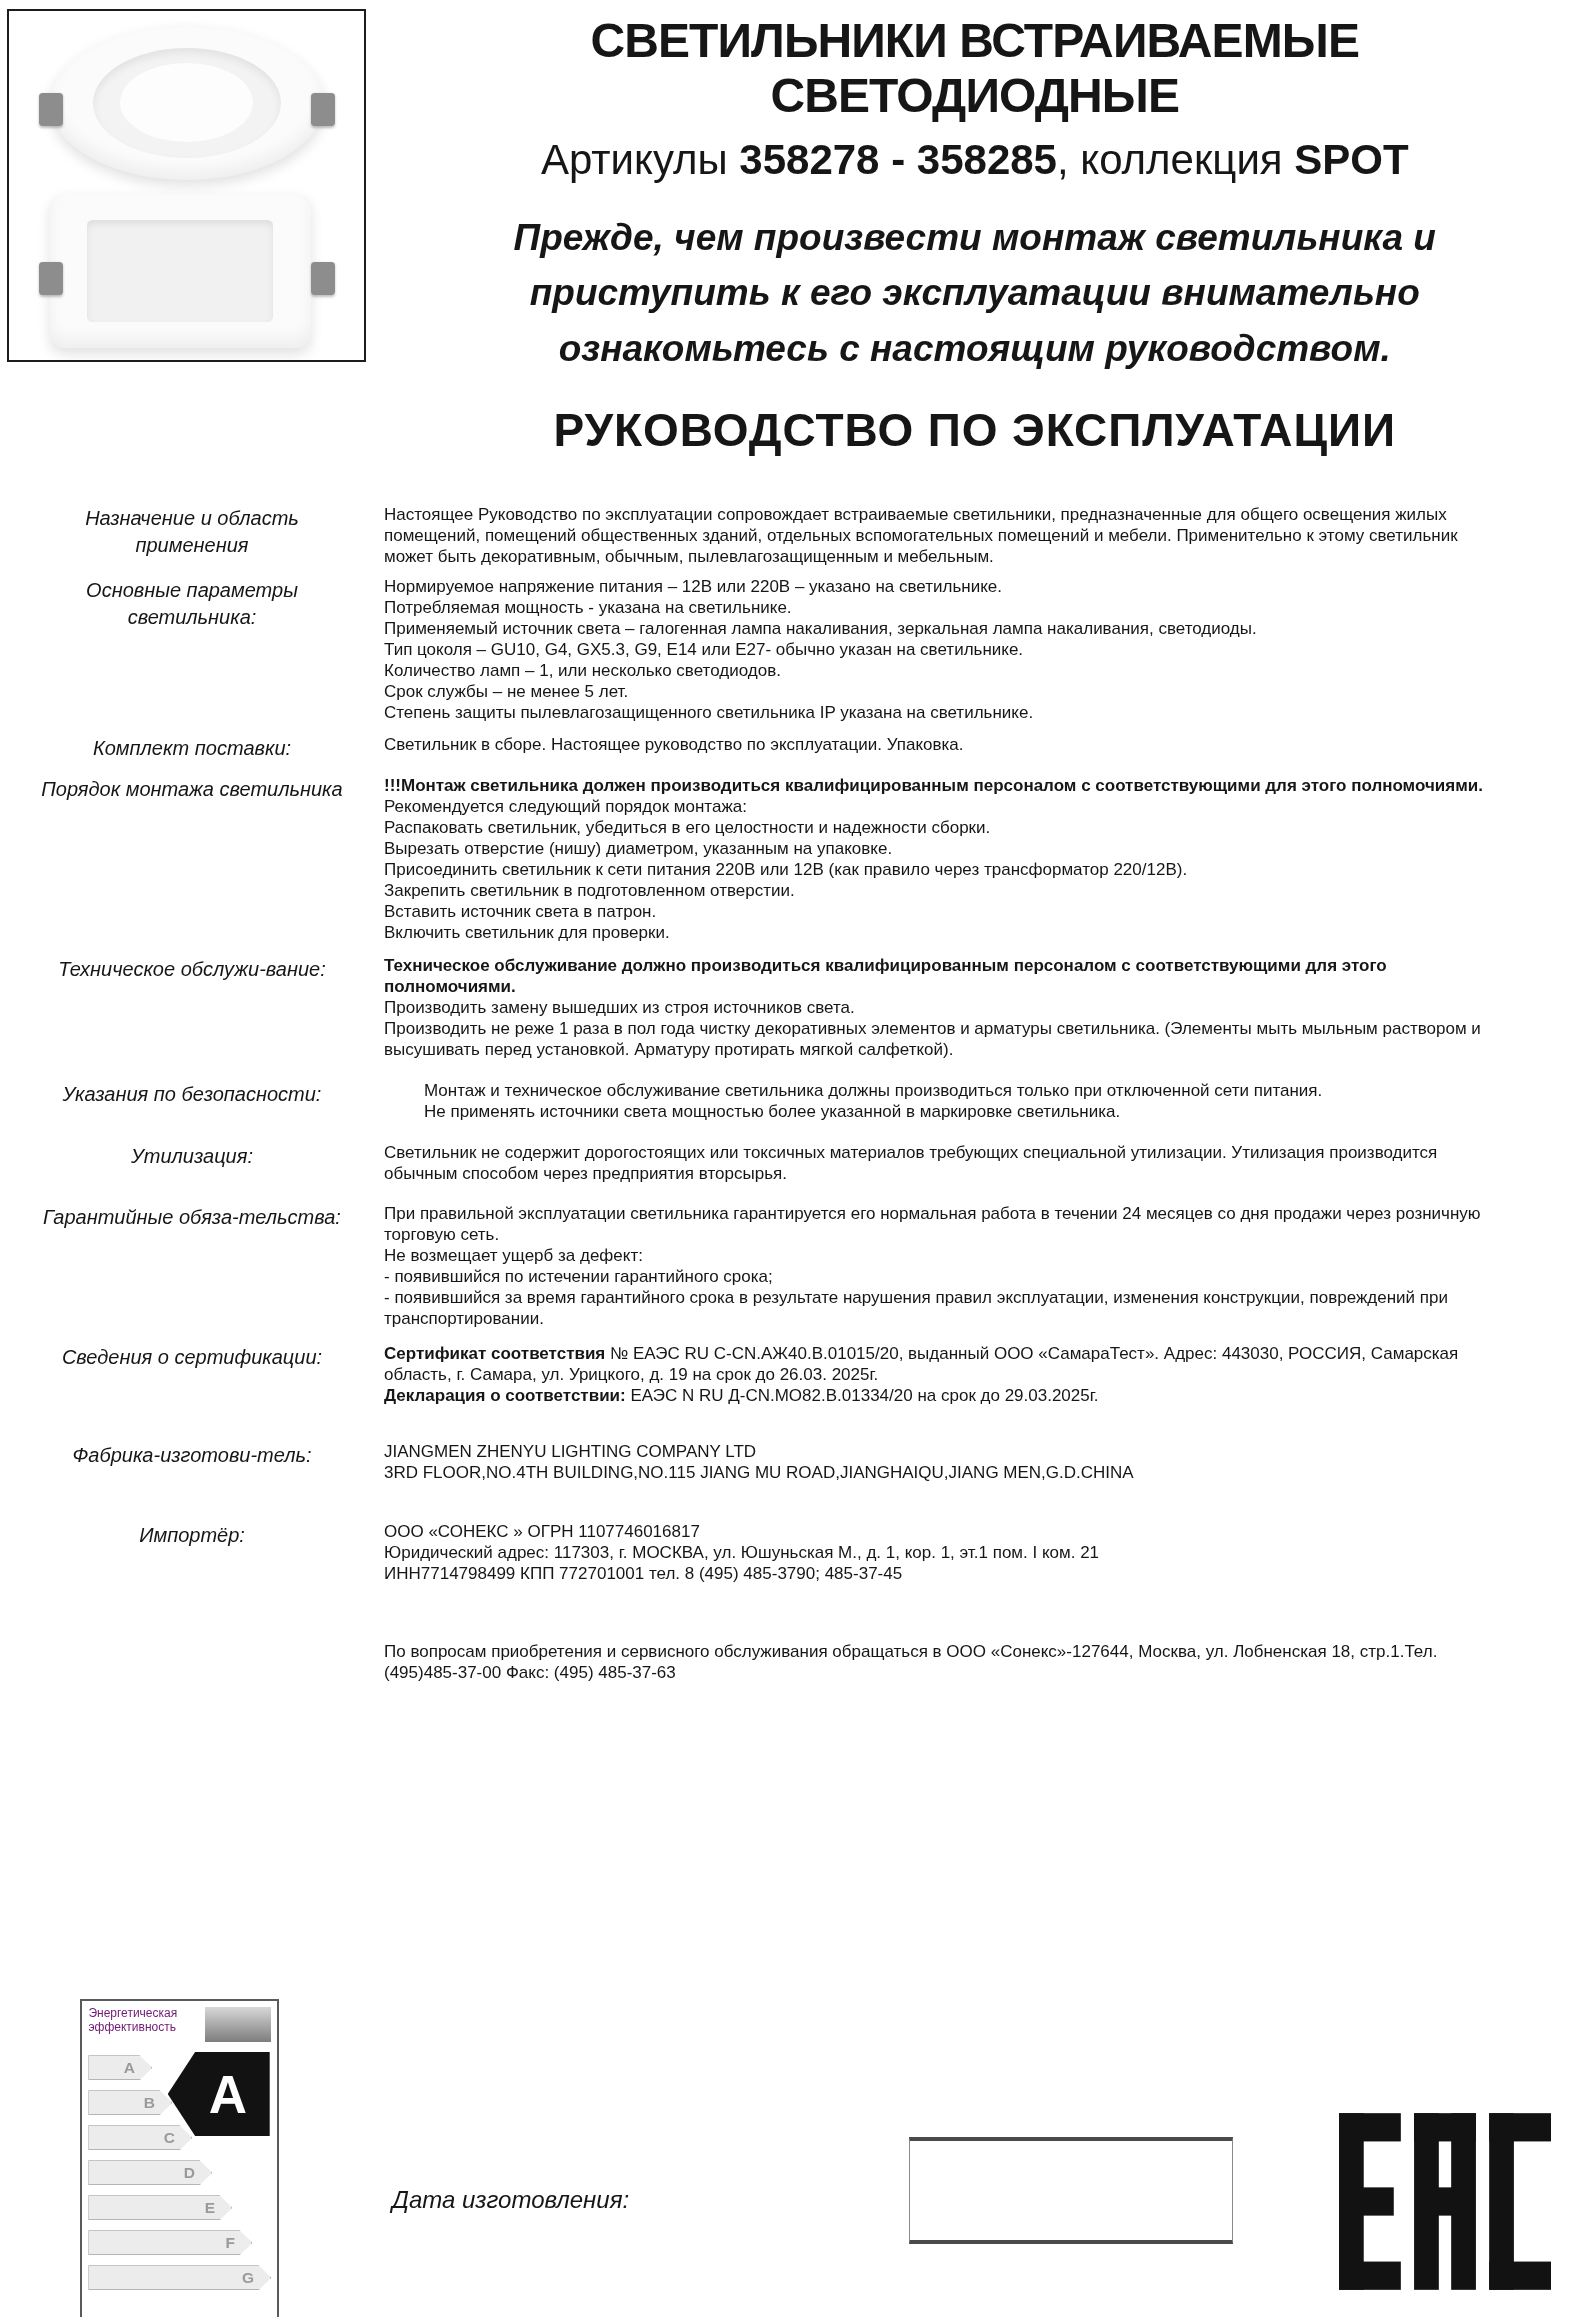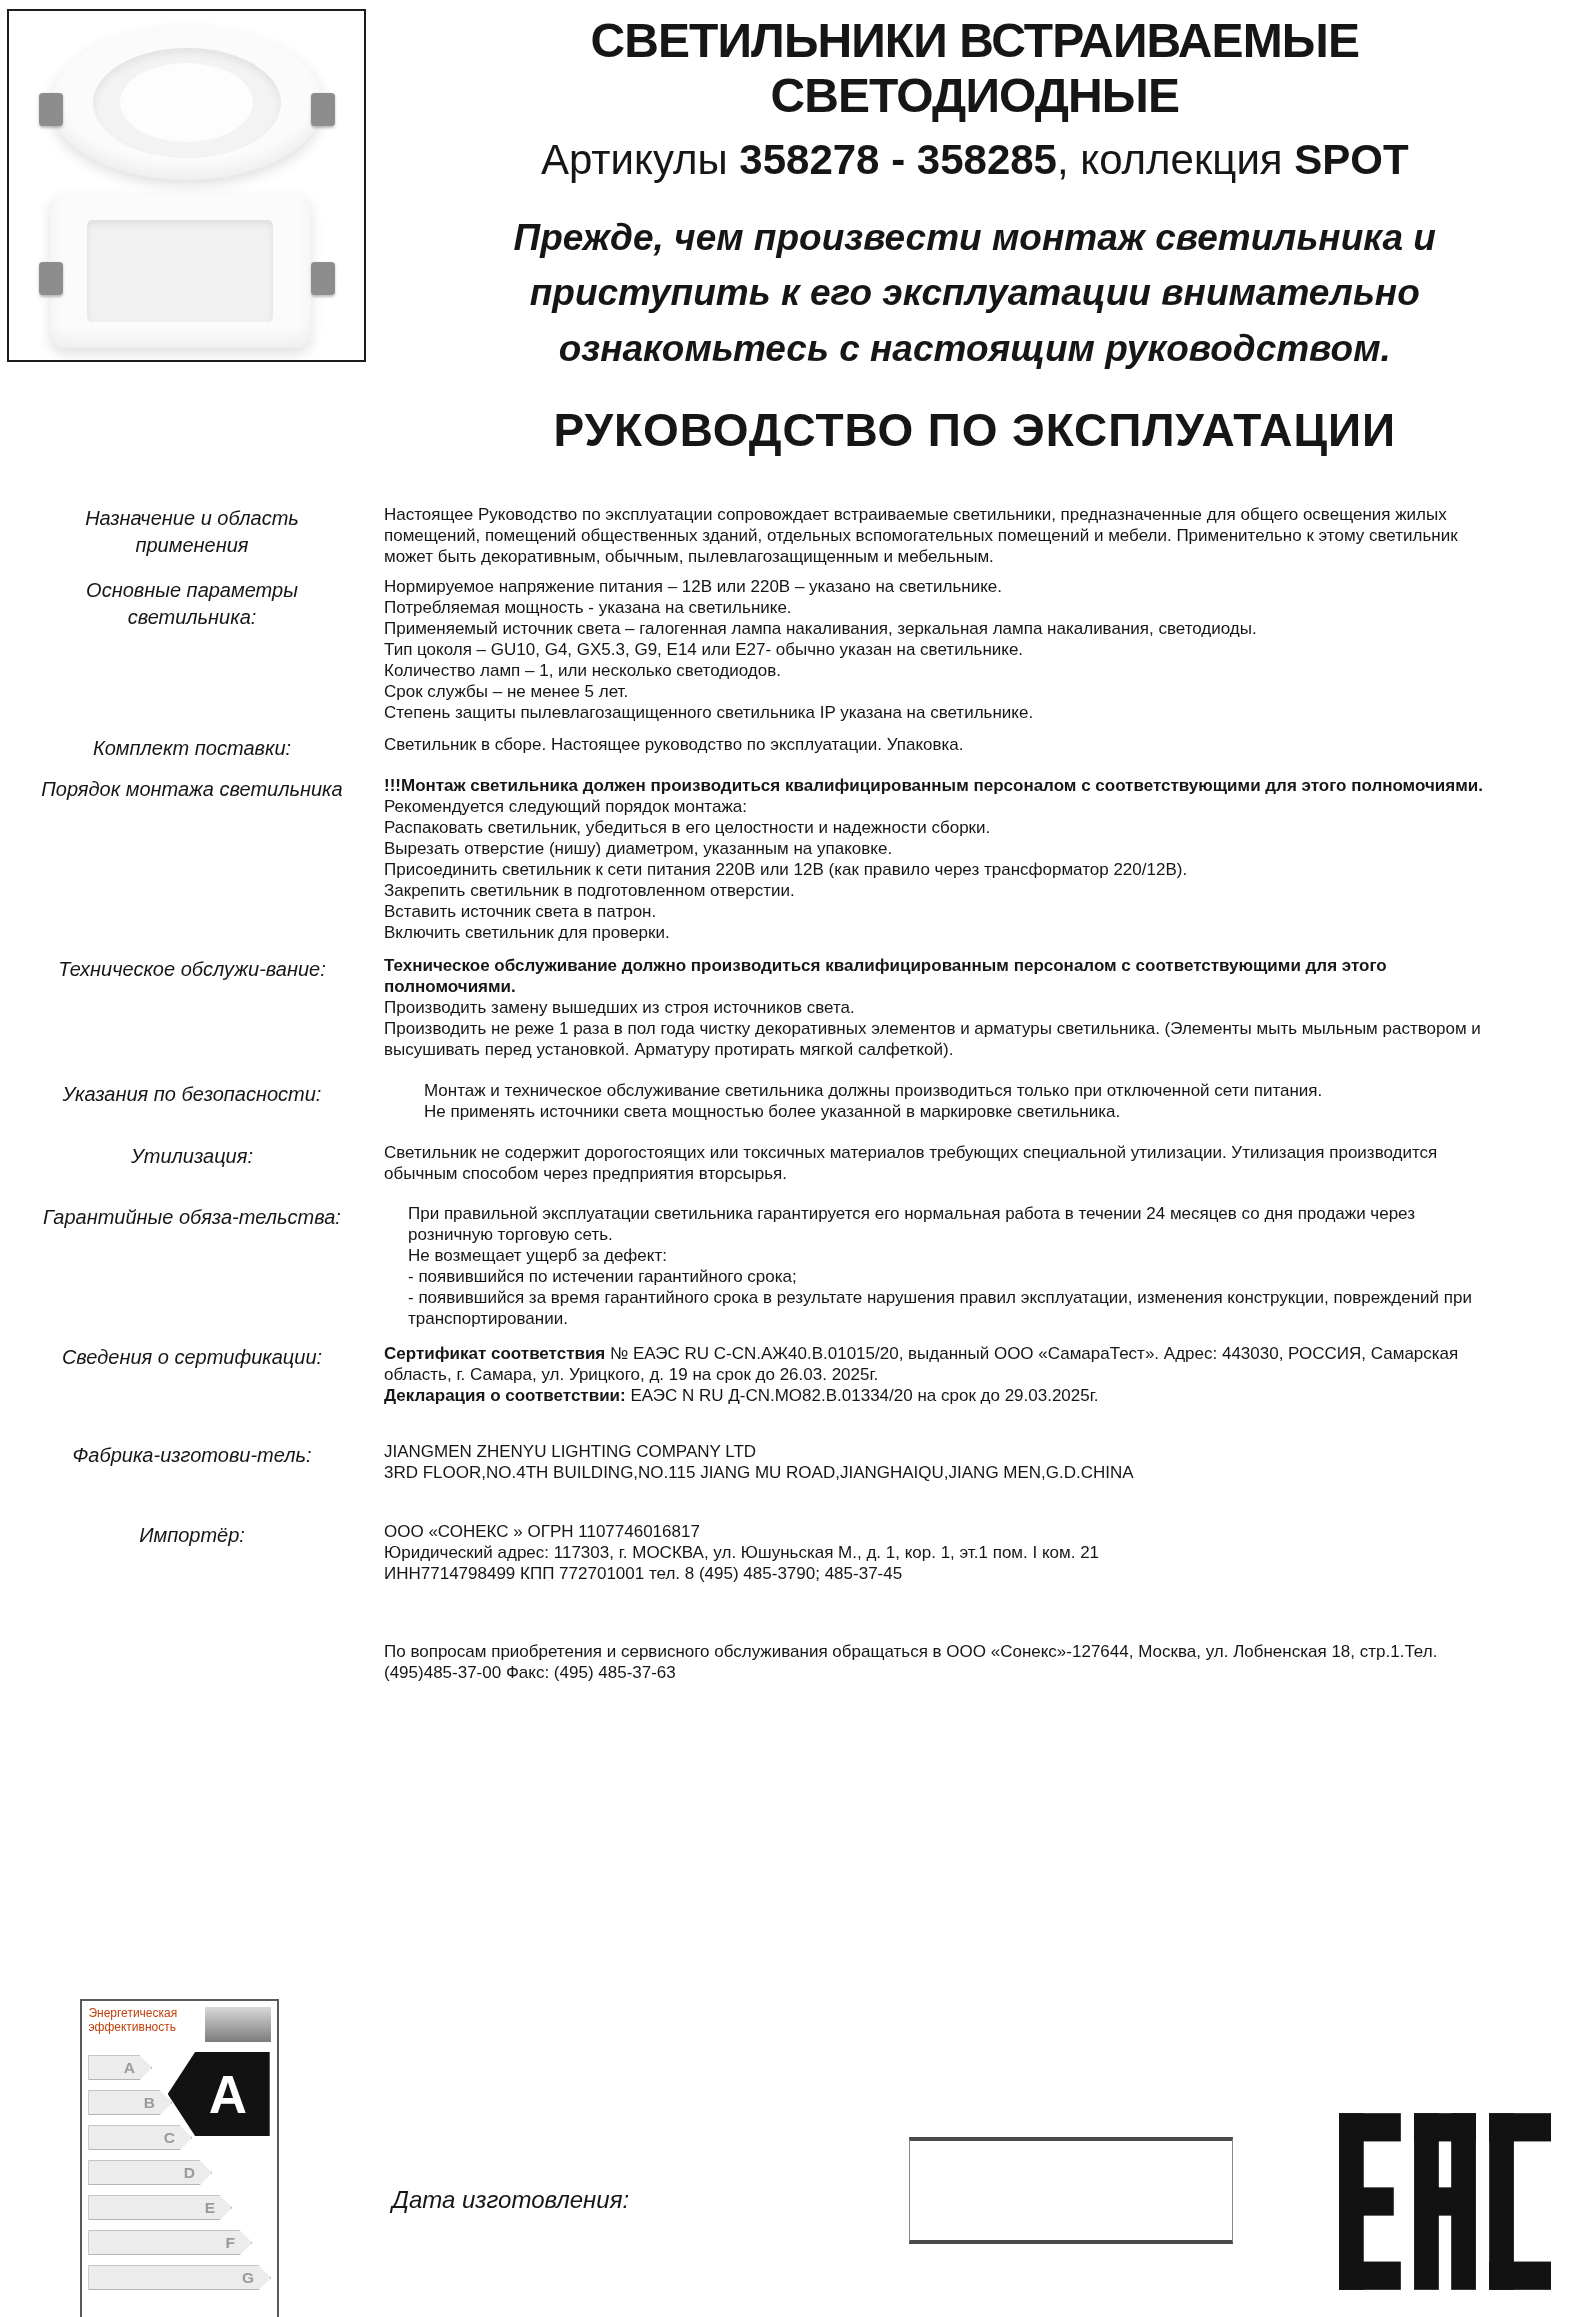--- a/index.html
+++ b/index.html
@@ -32,21 +32,21 @@
   .line{margin:0;}
   .bold{font-weight:bold;}
   
   .footer{position:absolute;left:0;top:2102px;width:1572px;height:216px;}
   .date-label{position:absolute;left:392px;top:84px;font-style:italic;font-size:24px;}
   .date-box{position:absolute;left:909px;top:35px;width:322px;height:99px;background:#fff;border-left:1.8px solid #8a8a8a;border-right:1.8px solid #8a8a8a;border-top:4.6px solid #4a4a4a;border-bottom:4.6px solid #4a4a4a;}
   .eac{position:absolute;left:1339px;top:7.3px;}
   
   .energy-label{position:absolute;left:80px;top:1999px;width:199px;height:356px;border:2.7px solid #5a5a5a;background:#fff;padding:6.4px;box-sizing:border-box;}
   .el-head{display:flex;justify-content:space-between;align-items:flex-start;}
-  .el-head-text{font-size:12px;line-height:1.15;color:#c2410c;width:108px;}
+  .el-head-text{font-size:12px;line-height:1.15;color:#701a75;width:108px;}
   .el-head-block{width:66px;height:35px;background:linear-gradient(#d8d8d8,#7d7d7d);}
   .el-rows{margin-top:12.8px;}
   .el-arrow{height:25px;margin-bottom:10px;background:#ececec;border:0.9px solid #b5b5b5;box-sizing:border-box;clip-path:polygon(0 0,calc(100% - 12.8px) 0,100% 50%,calc(100% - 12.8px) 100%,0 100%);display:flex;align-items:center;justify-content:flex-end;padding-right:16.4px;font-size:15.5px;font-weight:bold;color:#9a9a9a;}
   .el-big{position:absolute;right:7.3px;top:51px;width:102px;height:84px;background:#121212;clip-path:polygon(0 50%,27.4px 0,100% 0,100% 100%,27.4px 100%);display:flex;align-items:center;justify-content:center;padding-left:18.3px;box-sizing:border-box;color:#fff;font-size:53px;font-weight:bold;}
 </style>
 </head>
 <body>
 
 <div class="page">
 
@@ -137,21 +137,21 @@
     </div>
   </div>
 
   <div class="section" style="margin-top:20px;">
     <div class="label-col">Утилизация:</div>
     <div class="body-col">
       <p class="line">Светильник не содержит дорогостоящих или токсичных материалов требующих специальной утилизации. Утилизация производится обычным способом через предприятия вторсырья.</p>
     </div>
   </div>
 
-  <div class="section" style="margin-top:20px;gap:24px;">
+  <div class="section" style="margin-top:20px;">
     <div class="label-col">Гарантийные обяза-тельства:</div>
     <div class="body-col">
       <p class="line">При правильной эксплуатации светильника гарантируется его нормальная работа в течении 24 месяцев со дня продажи через розничную торговую сеть.</p>
       <p class="line">Не возмещает ущерб за дефект:</p>
       <p class="line">- появившийся по истечении гарантийного срока;</p>
       <p class="line">- появившийся за время гарантийного срока в результате нарушения правил эксплуатации, изменения конструкции, повреждений при транспортировании.</p>
     </div>
   </div>
 
   <div class="section" style="margin-top:14.6px;">

